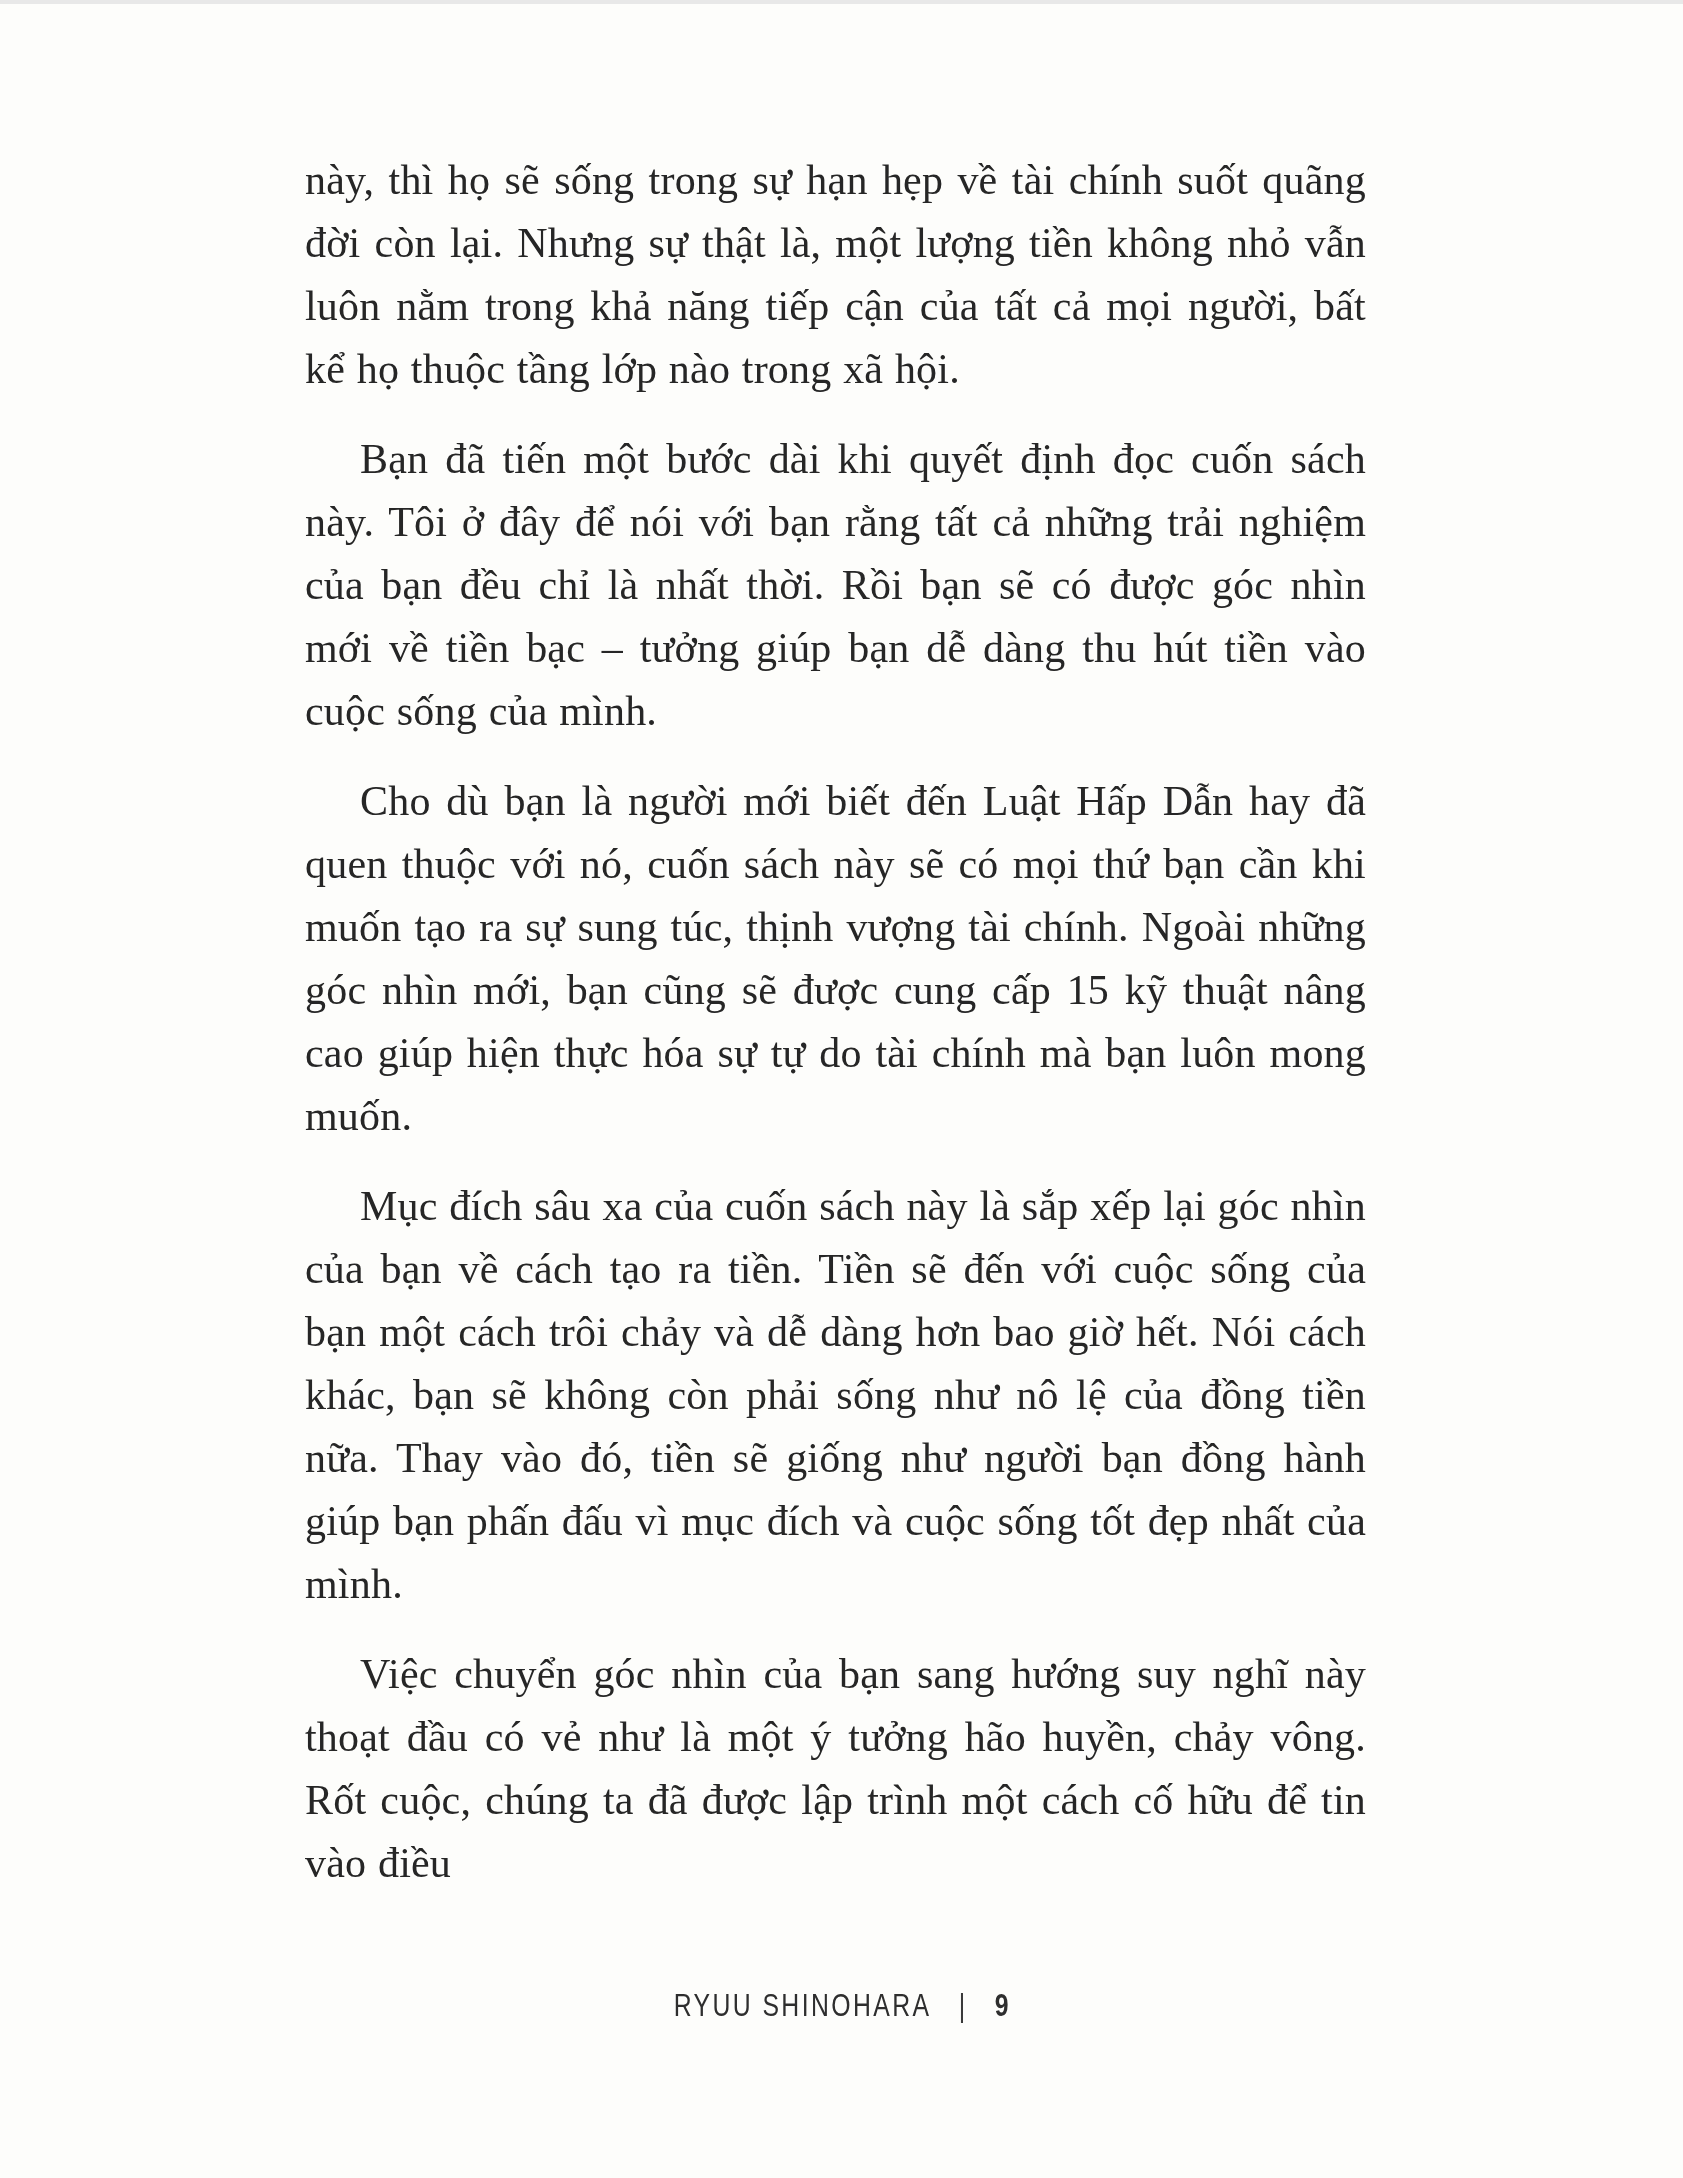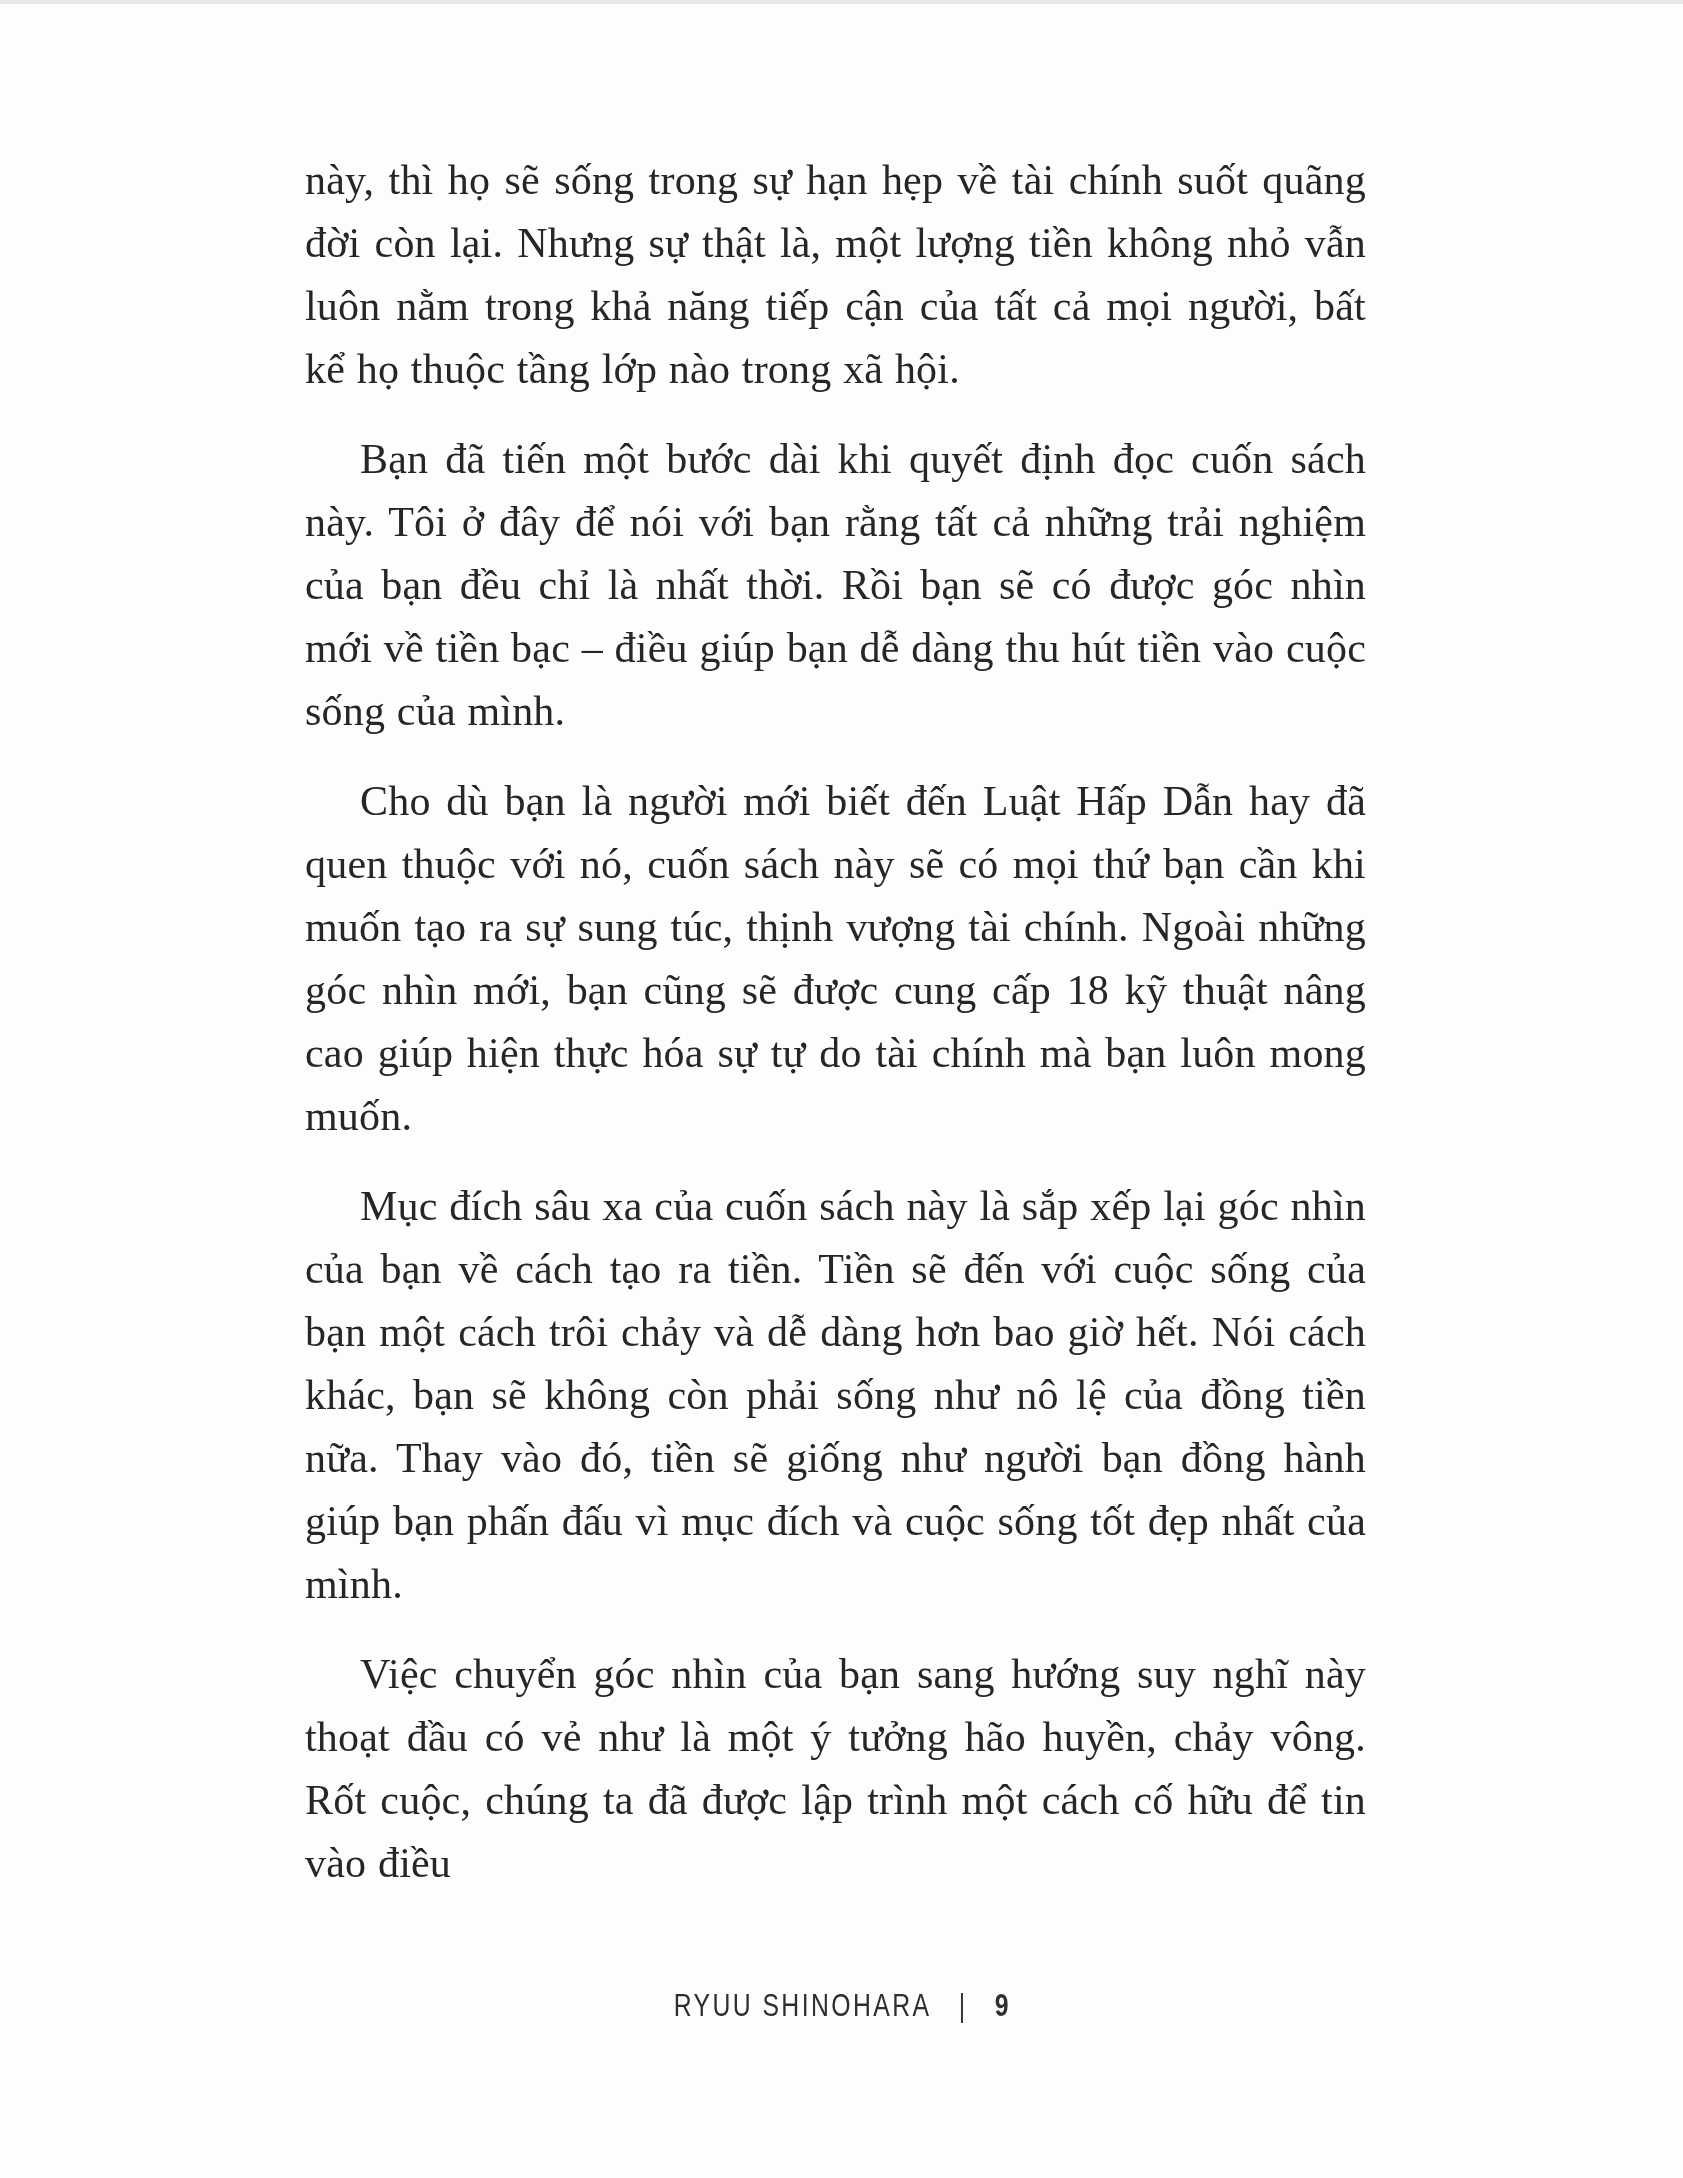--- a/index.html
+++ b/index.html
@@ -63,22 +63,22 @@
     font-weight: 700;
     letter-spacing: 1px;
   }
 </style>
 </head>
 <body>
 
 <div class="page">
   <main class="text-block">
     <p class="para continued">này, thì họ sẽ sống trong sự hạn hẹp về tài chính suốt quãng đời còn lại. Nhưng sự thật là, một lượng tiền không nhỏ vẫn luôn nằm trong khả năng tiếp cận của tất cả mọi người, bất kể họ thuộc tầng lớp nào trong xã hội.</p>
-    <p class="para">Bạn đã tiến một bước dài khi quyết định đọc cuốn sách này. Tôi ở đây để nói với bạn rằng tất cả những trải nghiệm của bạn đều chỉ là nhất thời. Rồi bạn sẽ có được góc nhìn mới về tiền bạc – điều giúp bạn dễ dàng thu hút tiền vào cuộc sống của mình.</p>
-    <p class="para">Cho dù bạn là người mới biết đến Luật Hấp Dẫn hay đã quen thuộc với nó, cuốn sách này sẽ có mọi thứ bạn cần khi muốn tạo ra sự sung túc, thịnh vượng tài chính. Ngoài những góc nhìn mới, bạn cũng sẽ được cung cấp 18 kỹ thuật nâng cao giúp hiện thực hóa sự tự do tài chính mà bạn luôn mong muốn.</p>
+    <p class="para">Bạn đã tiến một bước dài khi quyết định đọc cuốn sách này. Tôi ở đây để nói với bạn rằng tất cả những trải nghiệm của bạn đều chỉ là nhất thời. Rồi bạn sẽ có được góc nhìn mới về tiền bạc – tưởng giúp bạn dễ dàng thu hút tiền vào cuộc sống của mình.</p>
+    <p class="para">Cho dù bạn là người mới biết đến Luật Hấp Dẫn hay đã quen thuộc với nó, cuốn sách này sẽ có mọi thứ bạn cần khi muốn tạo ra sự sung túc, thịnh vượng tài chính. Ngoài những góc nhìn mới, bạn cũng sẽ được cung cấp 15 kỹ thuật nâng cao giúp hiện thực hóa sự tự do tài chính mà bạn luôn mong muốn.</p>
     <p class="para">Mục đích sâu xa của cuốn sách này là sắp xếp lại góc nhìn của bạn về cách tạo ra tiền. Tiền sẽ đến với cuộc sống của bạn một cách trôi chảy và dễ dàng hơn bao giờ hết. Nói cách khác, bạn sẽ không còn phải sống như nô lệ của đồng tiền nữa. Thay vào đó, tiền sẽ giống như người bạn đồng hành giúp bạn phấn đấu vì mục đích và cuộc sống tốt đẹp nhất của mình.</p>
     <p class="para">Việc chuyển góc nhìn của bạn sang hướng suy nghĩ này thoạt đầu có vẻ như là một ý tưởng hão huyền, chảy vông. Rốt cuộc, chúng ta đã được lập trình một cách cố hữu để tin vào điều</p>
   </main>
 
   <footer class="footer">
     <span class="author">RYUU SHINOHARA</span><span class="sep">|</span><span class="pagenum">9</span>
   </footer>
 </div>
 
 

